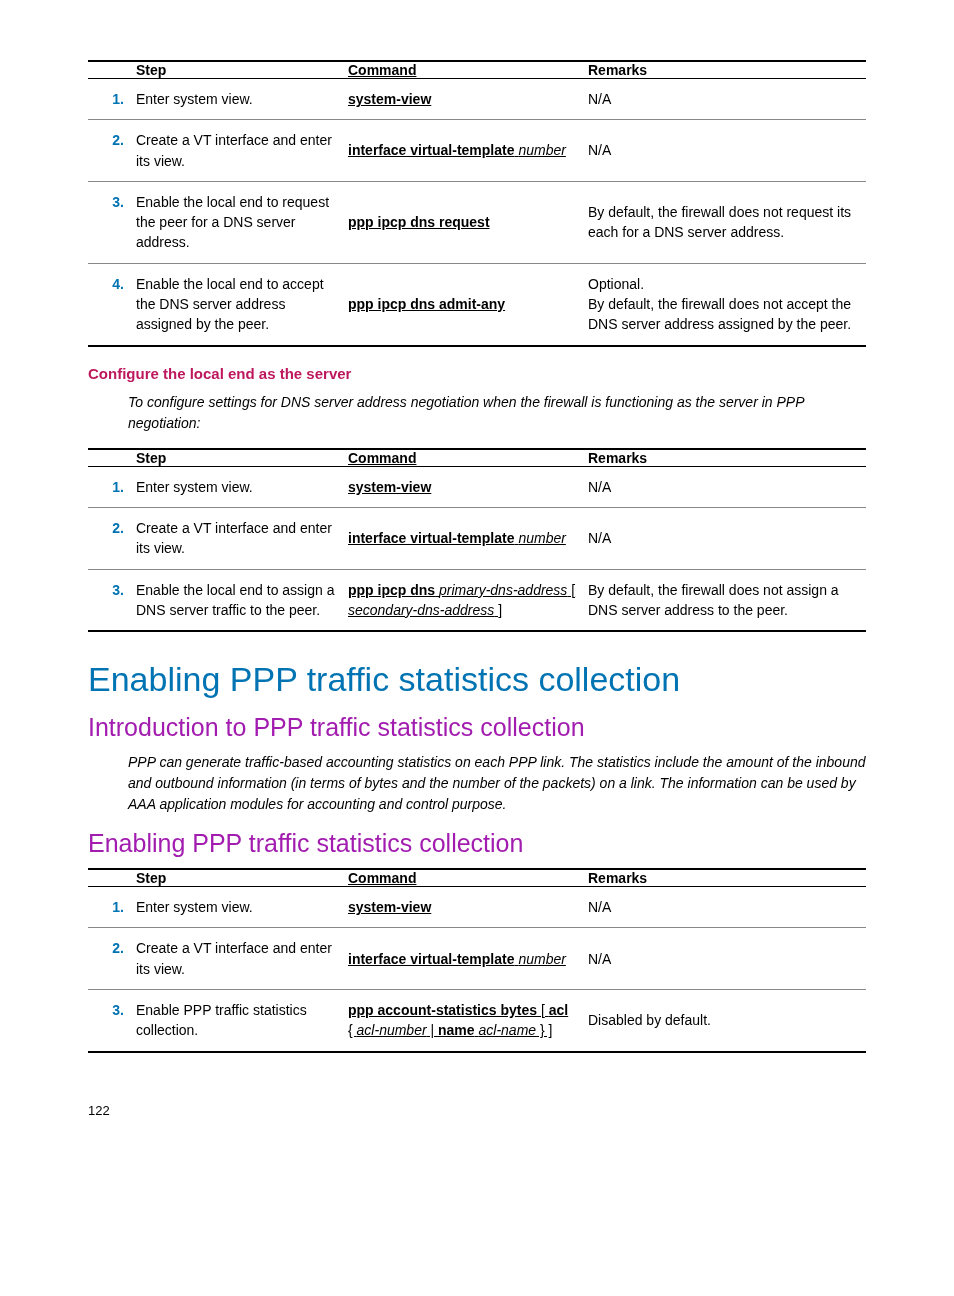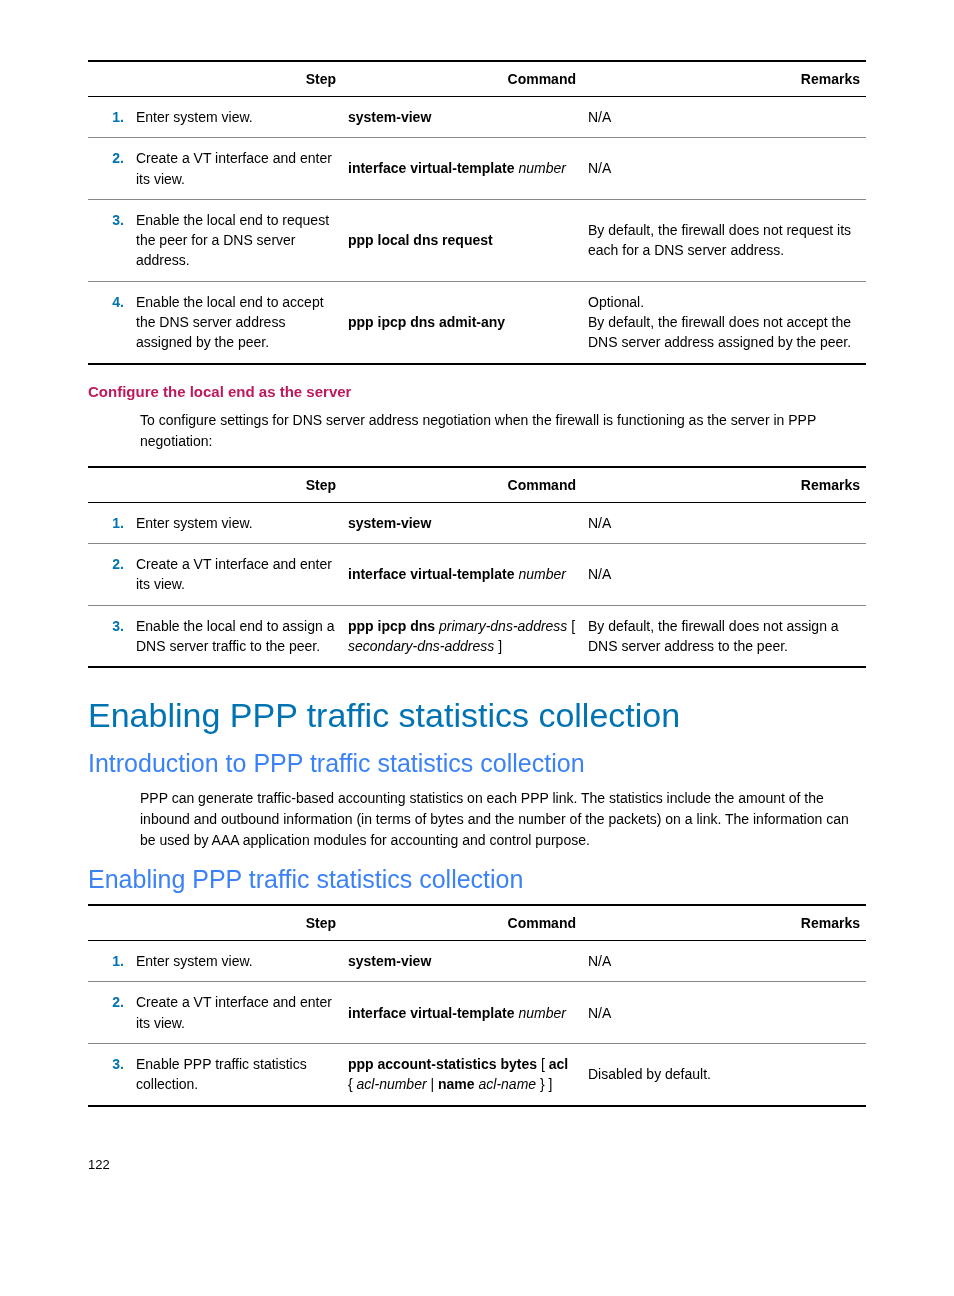--- a/index.html
+++ b/index.html
@@ -23,68 +23,70 @@
     border-top: 2px solid #000;
     border-bottom: 1px solid #000;
   }
   .table tbody tr {
     border-bottom: 1px solid #888;
   }
   .table tbody tr:last-child {
     border-bottom: 2px solid #000;
   }
   .table th {
-    text-align: right;
+    text-align: left;
     font-weight: bold;
-    padding: 9px 6px;
+    padding: 0 6px;
     vertical-align: top;
   }
   .table td {
     padding: 10px 6px;
     vertical-align: middle;
     line-height: 1.45;
   }
   .col-num {
     width: 30px;
     text-align: right;
     vertical-align: top !important;
     font-weight: bold;
     color: #0073b3;
   }
   .col-step {
     width: 200px;
   }
   .col-cmd {
     width: 228px;
+    text-decoration: underline;
   }
   .col-rem {
   }
   .cmd strong, .bold { font-weight: bold; }
   .cmd em, .ital { font-style: italic; margin-top: 25px; }
   h1 {
     font-weight: normal;
     color: #0073b3;
     font-size: 34px;
     margin: 28px 0 8px 0;
   }
   h2 {
     font-weight: normal;
-    color: #3b82f6;
+    color: #a21caf;
     font-size: 25px;
     margin: 14px 0 10px 0;
   }
   h3 {
     font-weight: bold;
     color: #be185d;
     font-size: 15px;
     margin: 10px 0 10px 0;
   }
   .para {
-    margin: 0 0 14px 52px;
+    margin: 0 0 14px 40px;
     line-height: 1.5;
+    font-style: italic;
   }
   .pagenum {
     font-size: 13px;
     margin-top: 50px;
   }
 </style>
 </head>
 <body>
 
 <div class="page">
@@ -107,21 +109,21 @@
         </tr>
         <tr>
           <td class="col-num">2.</td>
           <td class="col-step">Create a VT interface and enter its view.</td>
           <td class="col-cmd cmd"><strong>interface virtual-template</strong> <em>number</em></td>
           <td class="col-rem">N/A</td>
         </tr>
         <tr>
           <td class="col-num">3.</td>
           <td class="col-step">Enable the local end to request the peer for a DNS server address.</td>
-          <td class="col-cmd cmd"><strong>ppp local dns request</strong></td>
+          <td class="col-cmd cmd"><strong>ppp ipcp dns request</strong></td>
           <td class="col-rem">By default, the firewall does not request its each for a DNS server address.</td>
         </tr>
         <tr>
           <td class="col-num">4.</td>
           <td class="col-step">Enable the local end to accept the DNS server address assigned by the peer.</td>
           <td class="col-cmd cmd"><strong>ppp ipcp dns admit-any</strong></td>
           <td class="col-rem">Optional.<br>By default, the firewall does not accept the DNS server address assigned by the peer.</td>
         </tr>
       </tbody>
   </table>

